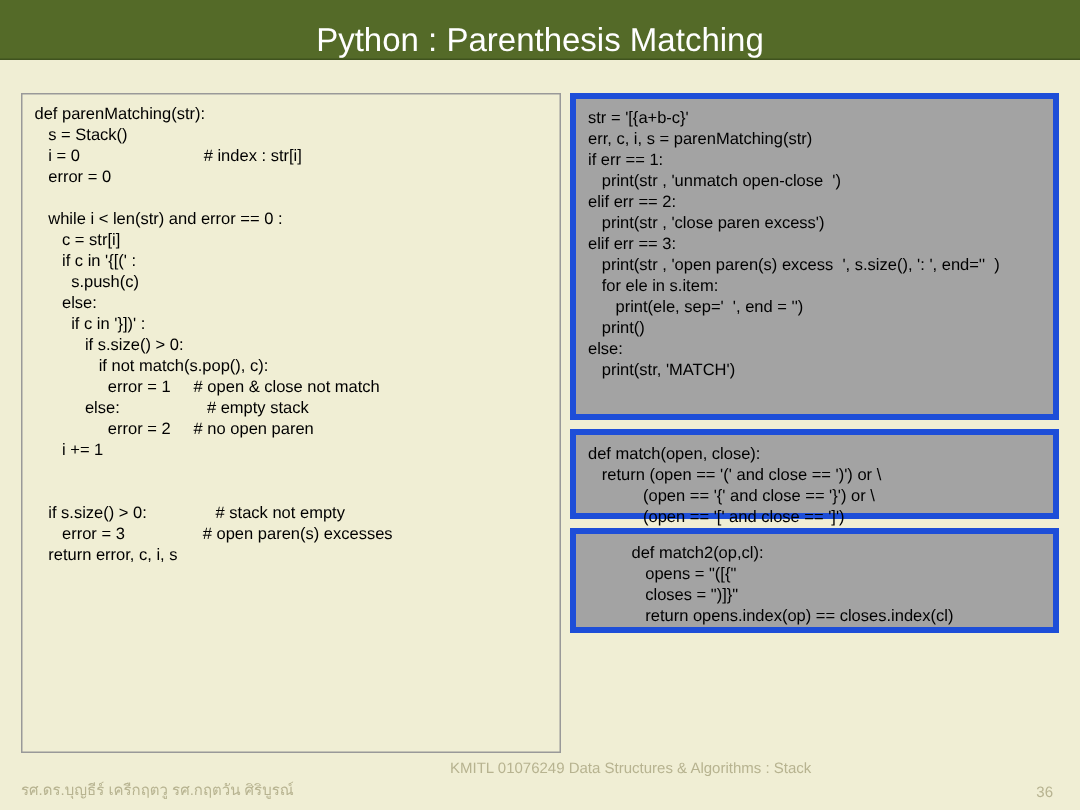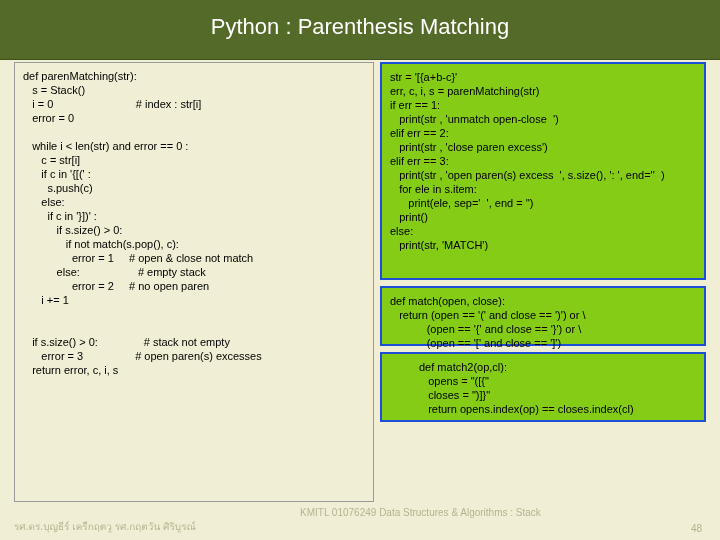--- a/index.html
+++ b/index.html
@@ -7,31 +7,31 @@
     width: 720px;
     height: 540px;
     background: #f0eed4;
     font-family: "Times New Roman", serif;
     position: relative;
     overflow: hidden;
   }
   .title-bar {
     background: #546a28;
     color: #fff;
-    height: 60px;
+    height: 40px;
     text-align: center;
     line-height: 54px;
     font-size: 22px;
     font-family: "Arial", sans-serif;
     border-bottom: 1px solid #3f521e;
   }
   .code-box {
     position: absolute;
-    border: 2px solid #1d4ed8;
-    background: #84cc16;
+    border: 4px solid #1d4ed8;
+    background: #a3a3a3;
     padding: 6px 8px;
     font-size: 11px;
     line-height: 14px;
     white-space: pre;
     font-family: "Arial", sans-serif;
   }
   .box-a { left: 14px; top: 62px; width: 360px; height: 440px; background: transparent; border:1px solid #999;}
   .box-b { left: 380px; top: 62px; width: 326px; height: 218px; }
   .box-c { left: 380px; top: 286px; width: 326px; height: 60px; }
   .box-d { left: 380px; top: 352px; width: 326px; height: 70px; padding-left: 37px; }
@@ -93,14 +93,14 @@
             (open == '{' and close == '}') or \
             (open == '[' and close == ']')</div>
 <div class="code-box box-d">def match2(op,cl):
    opens = "([{"
    closes = ")]}"
    return opens.index(op) == closes.index(cl)</div>
 
 <div class="footer">
   <span class="footer-left">รศ.ดร.บุญธีร์      เครืกฤตวู      รศ.กฤตวัน   ศิริบูรณ์</span>
   <span class="footer-mid">KMITL   01076249 Data Structures &amp; Algorithms : Stack</span>
-  <span class="footer-right">48</span>
+  <span class="footer-right">36</span>
 </div>
 
 </body></html>

